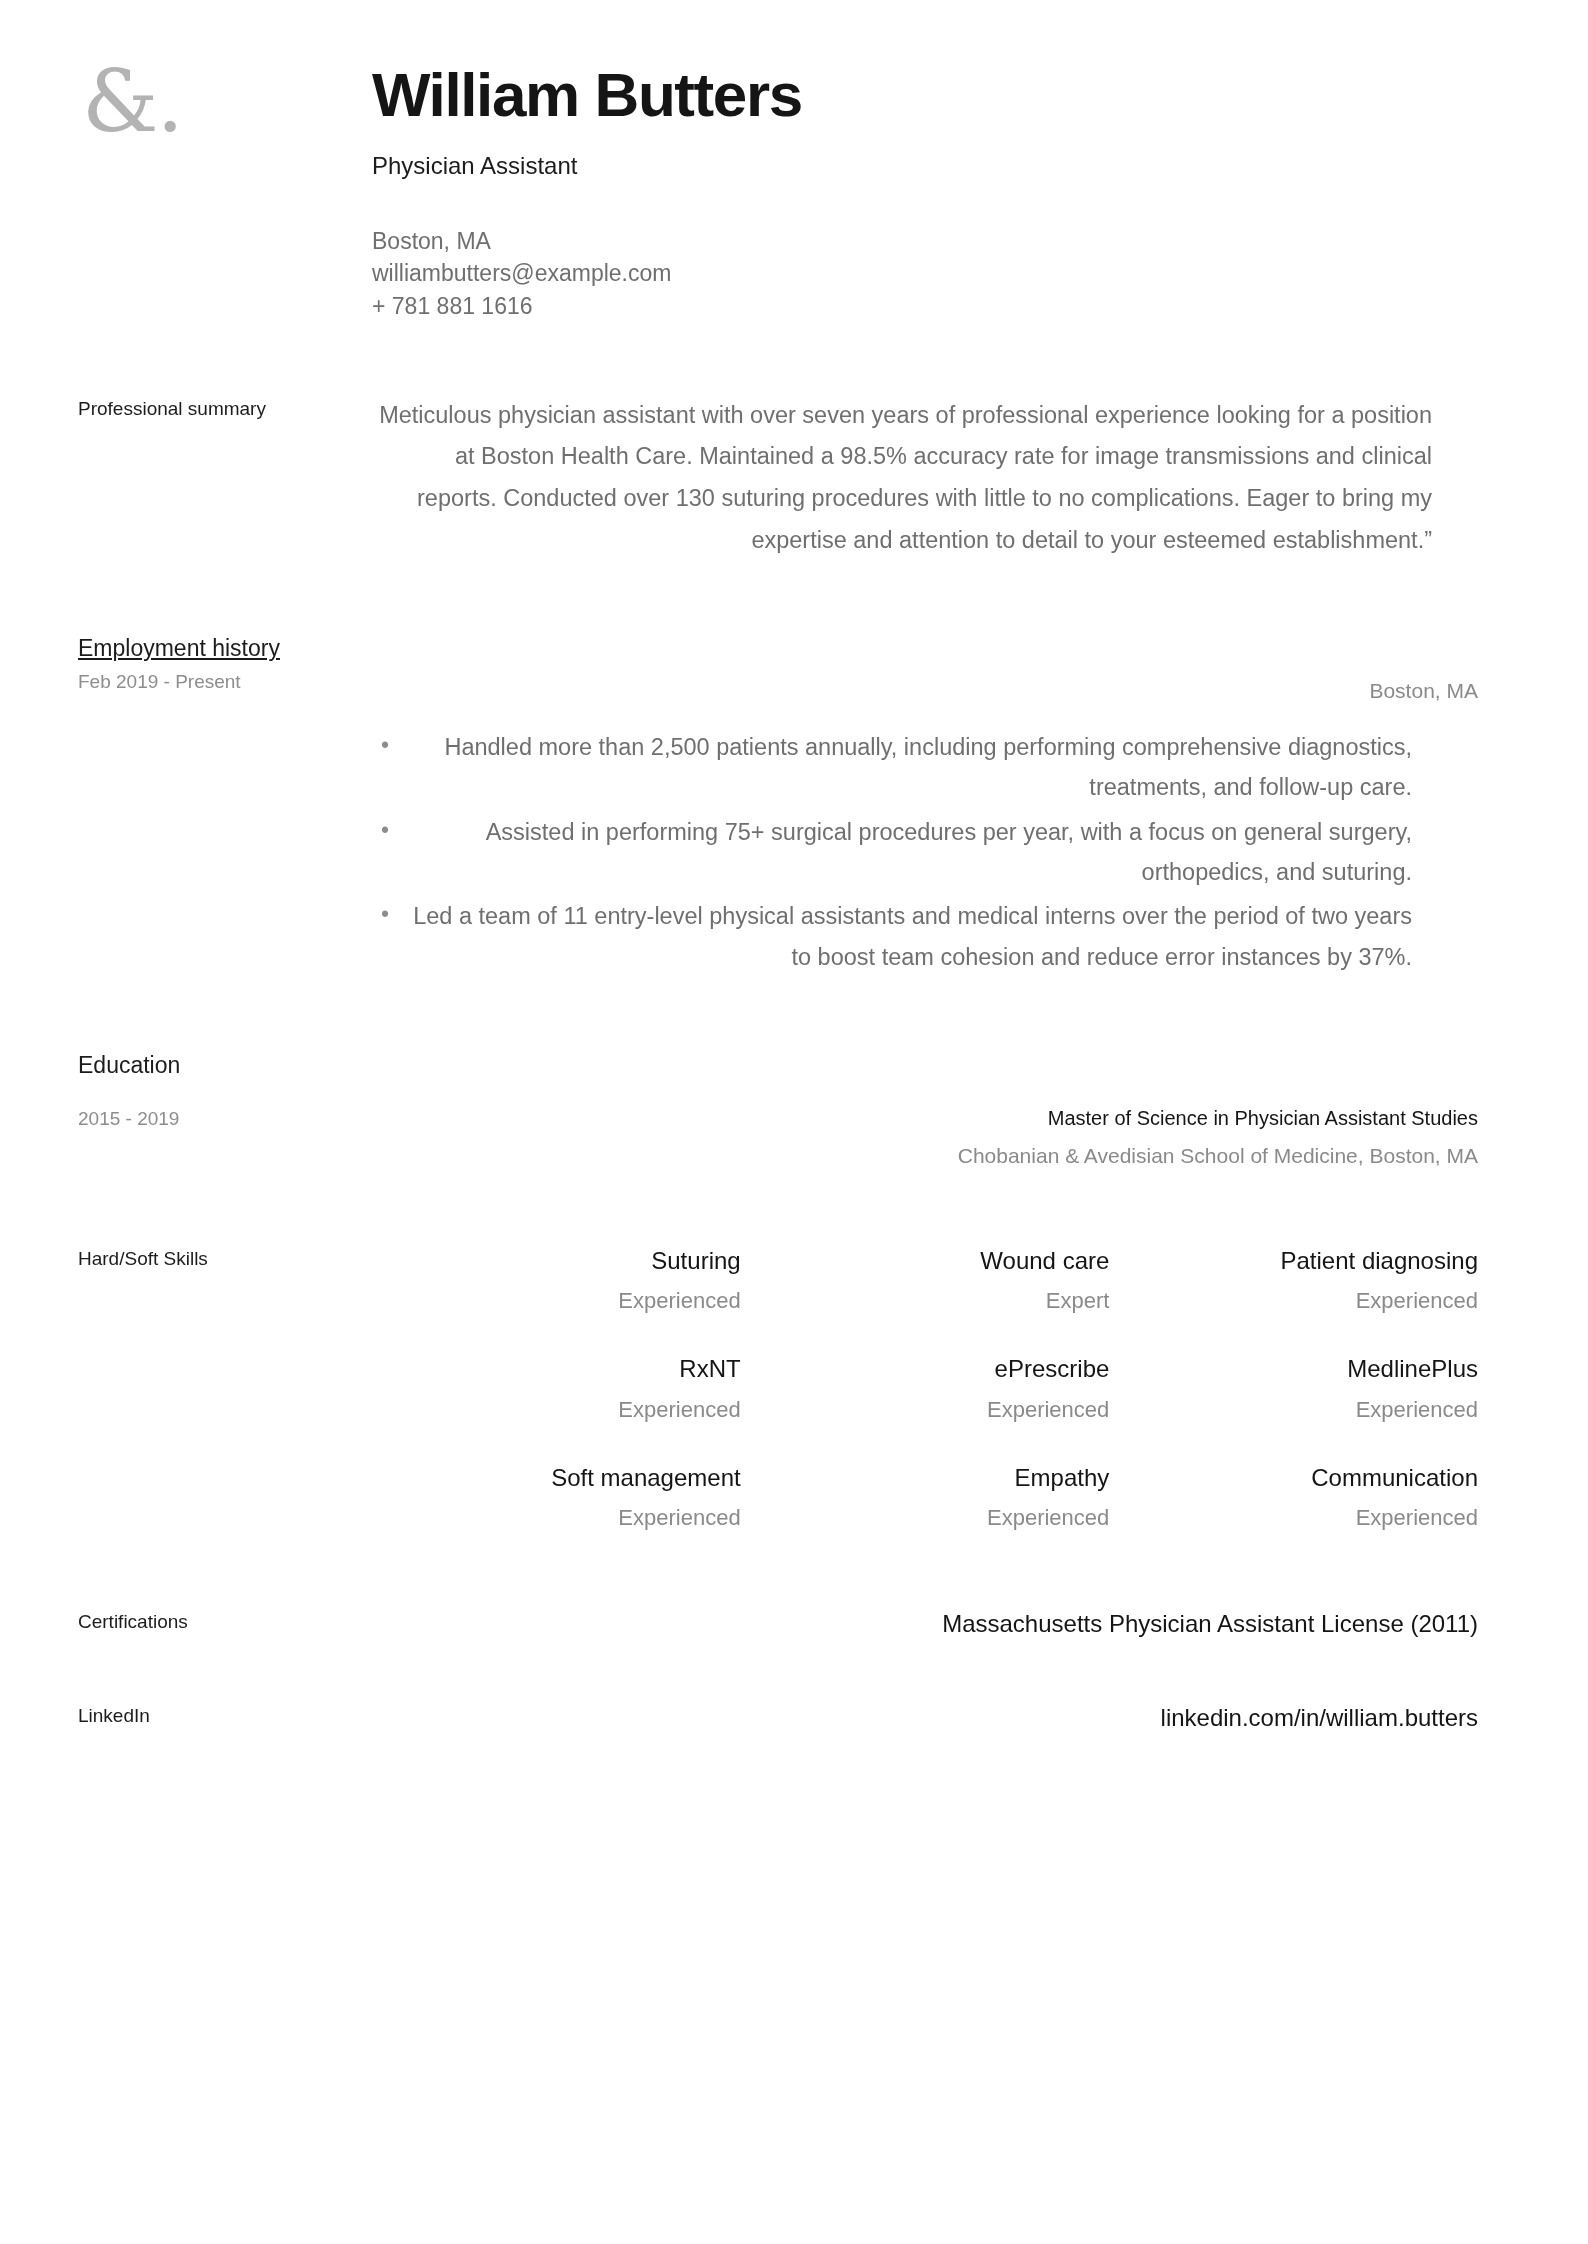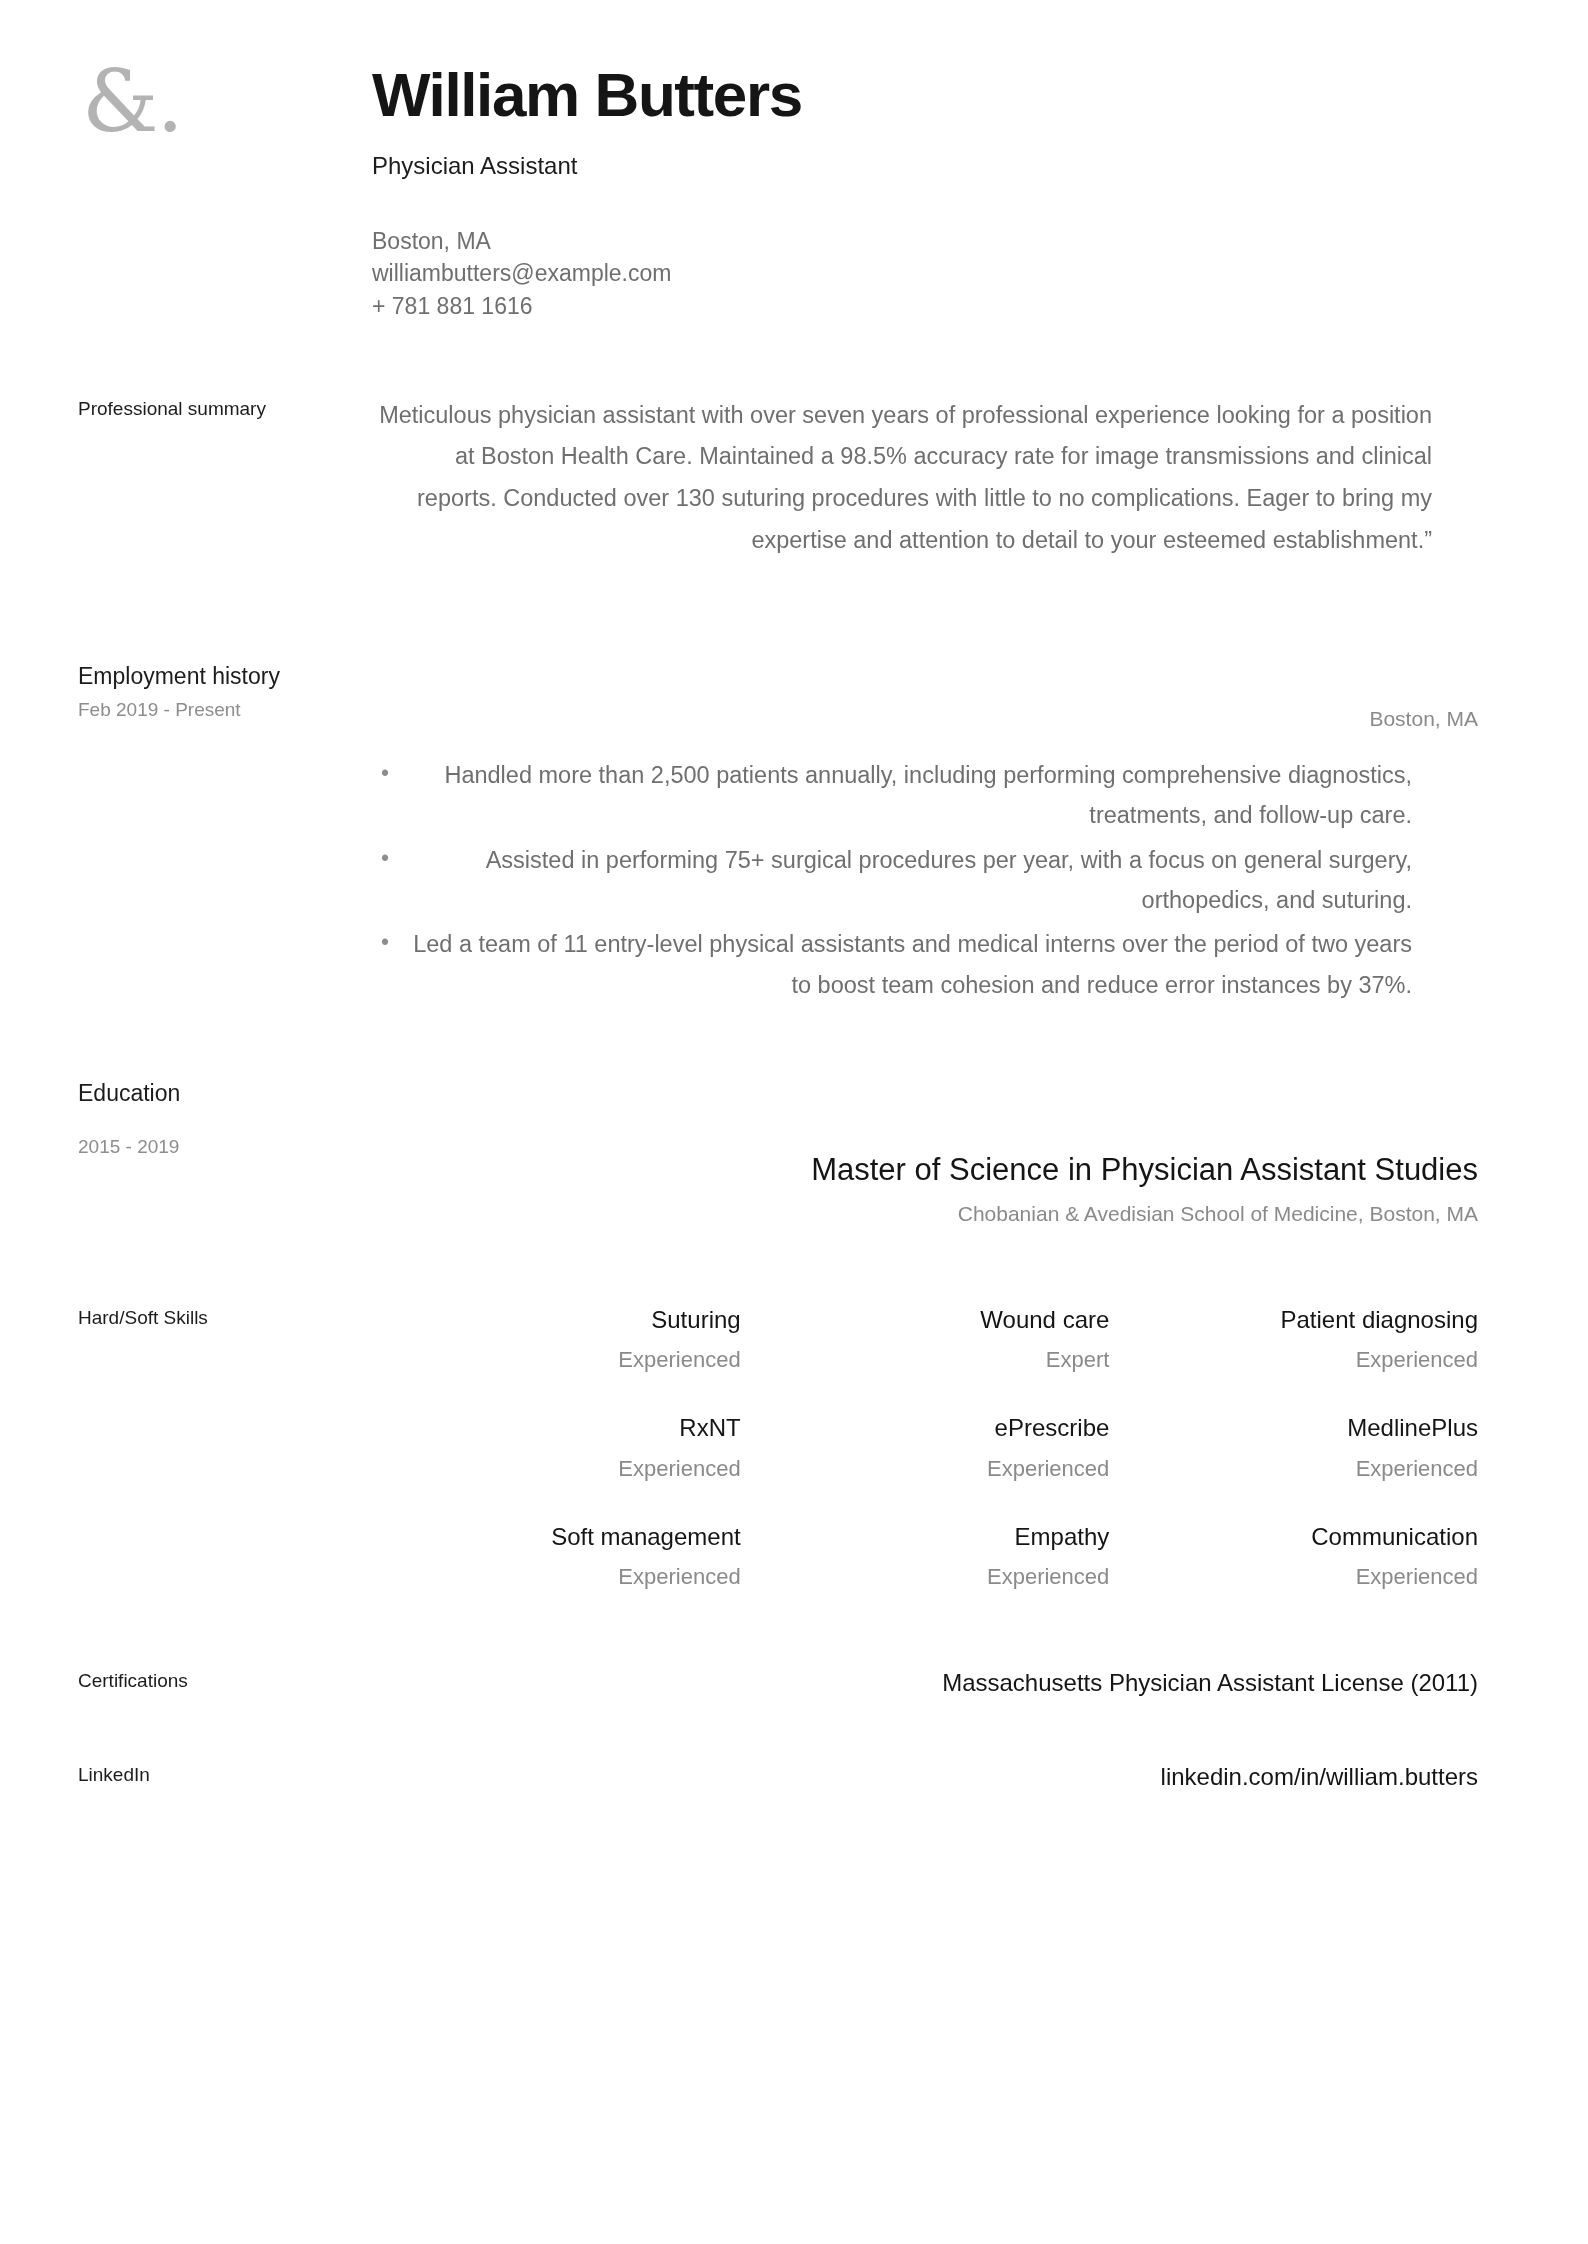--- a/index.html
+++ b/index.html
@@ -91,21 +91,21 @@
 
   .summary-row { margin-top: 72px; }
 
   .summary-text {
     font-size: 23.5px;
     line-height: 1.78;
     color: #6f6f6f;
     max-width: 1060px;
   }
 
-  .emp-heading-row { margin-top: 98px; }
+  .emp-heading-row { margin-top: 70px; text-decoration: underline; }
 
   .section-heading {
     font-size: 23px;
     color: #1c1c1c;
   }
 
   .job-row { margin-top: 3px; }
 
   .job-title {
     font-size: 24px;
@@ -141,24 +141,23 @@
     left: 9px;
     top: -1px;
     color: #8d8d8d;
     font-size: 23px;
   }
 
   .edu-heading-row { margin-top: 68px; }
   .edu-row { margin-top: 22px; }
 
   .edu-degree {
-    font-size: 31px;
+    font-size: 20px;
     line-height: 1.35;
     color: #151515;
-    margin-top: 16px;
   }
 
   .edu-school {
     font-size: 21px;
     line-height: 1.5;
     color: #8a8a8a;
     margin-top: 8px;
   }
 
   

